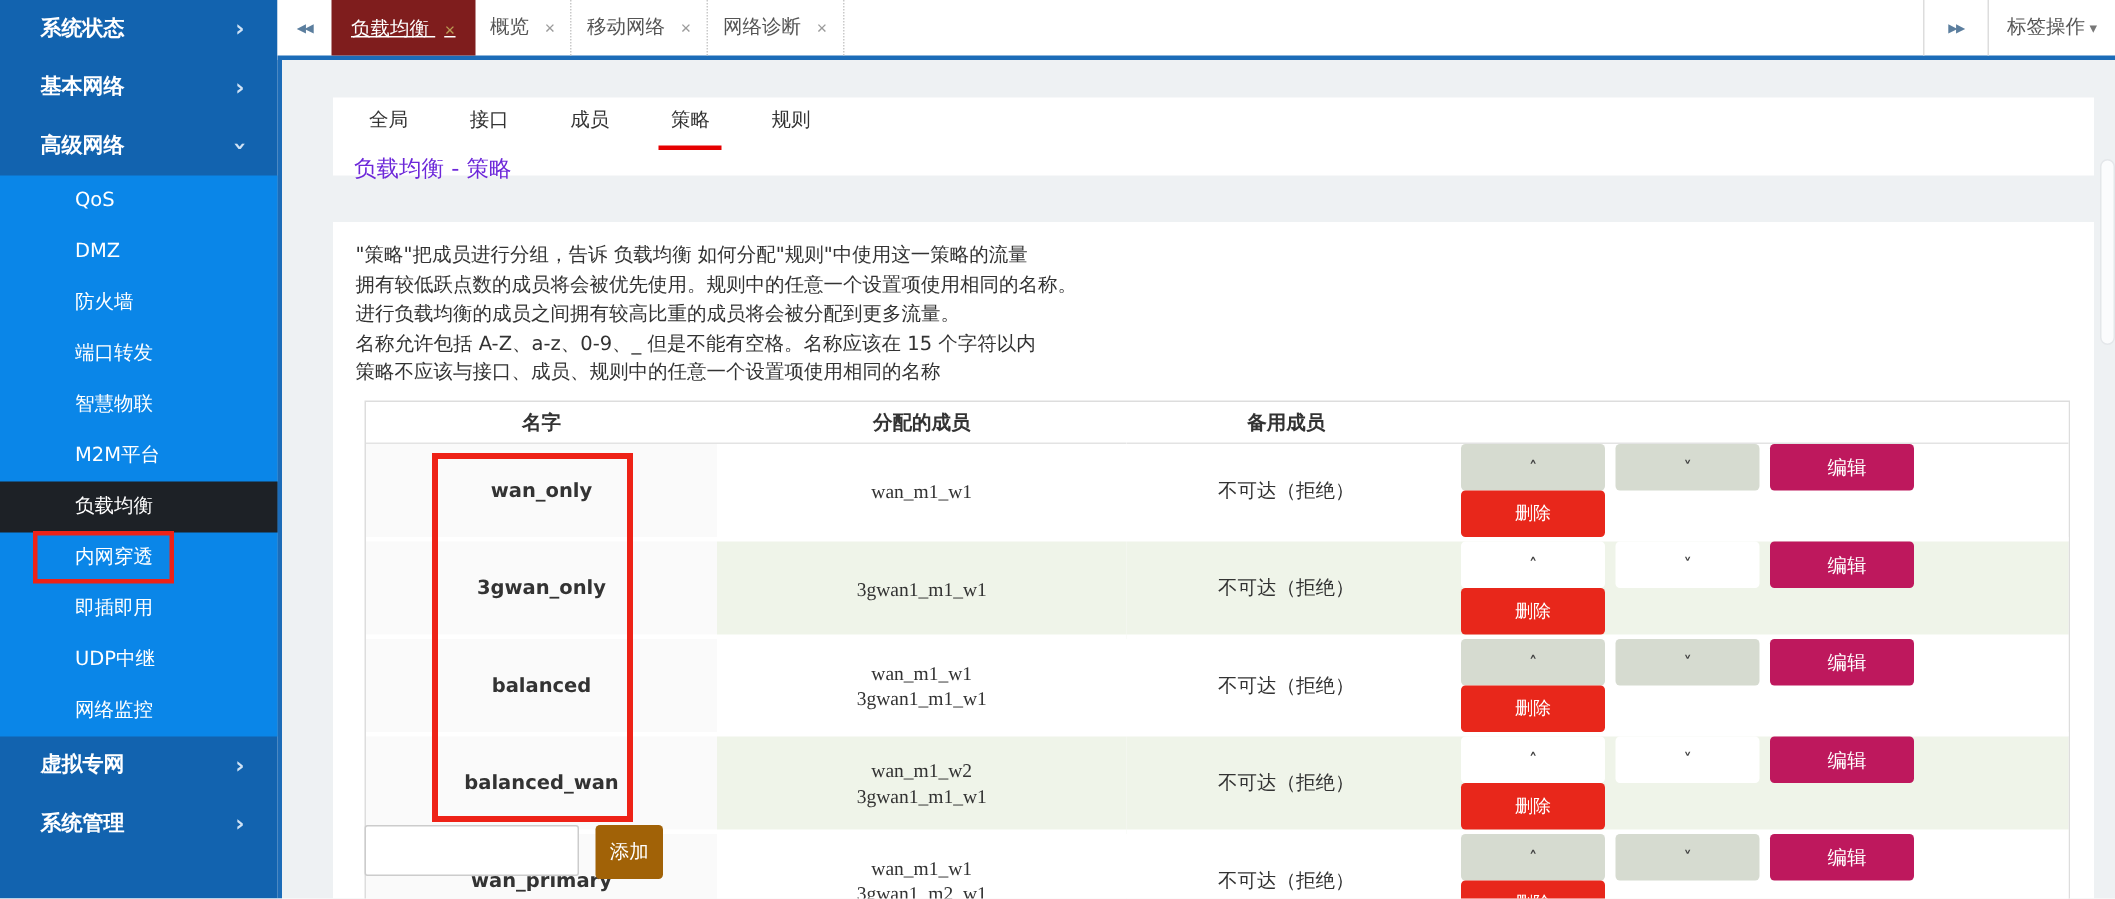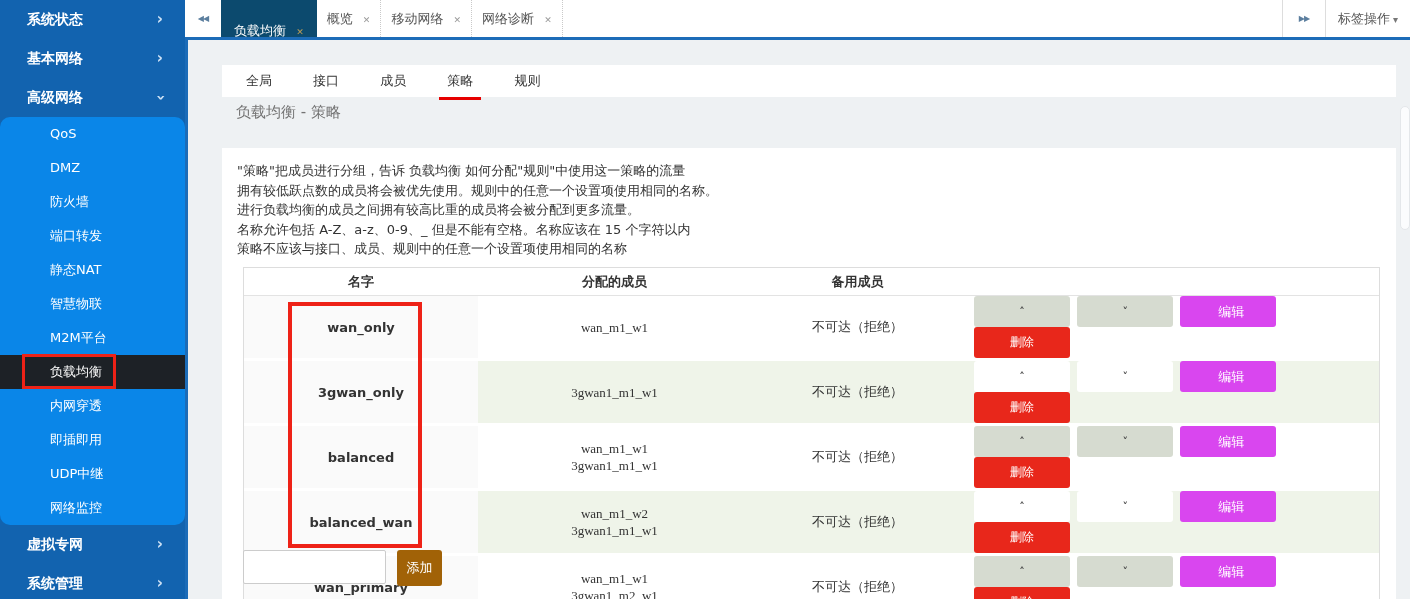--- a/index.html
+++ b/index.html
@@ -8,67 +8,67 @@
     background:#eef1f3;
     font-family:"DejaVu Sans","Liberation Sans",sans-serif;
     -webkit-font-smoothing:antialiased;
   }
   
   .sidebar{position:absolute;left:0;top:0;width:185px;height:599px;background:#1263af;z-index:2;}
   .nav-top{height:39px;line-height:39px;color:#fff;font-size:14px;font-weight:bold;
     padding-left:27px;position:relative;cursor:pointer;}
   .nav-top .chev{position:absolute;right:22px;top:0;font-size:15px;font-weight:bold;color:#cfe2f5;}
   .chev-down{display:inline-block;transform:rotate(90deg);}
-  .submenu{background:#0a86e8;border-radius:10px;}
+  .submenu{background:#0a86e8;}
   .nav-sub{height:34px;line-height:34px;color:#fff;font-size:13px;padding-left:50px;cursor:pointer;}
   .nav-sub.selected{background:#1d2126;}
   
   .tabbar{position:absolute;left:185px;top:0;width:1225px;height:37px;background:#fff;
     border-bottom:3px solid #1c6cb8;display:flex;align-items:stretch;z-index:3;}
   .nav-collapse{width:36px;text-align:center;line-height:37px;color:#5b7e9e;font-size:8px;
     letter-spacing:-1px;cursor:pointer;}
   .tab{line-height:37px;font-size:13px;color:#555;padding:0 10px;white-space:nowrap;
     border-right:1px dotted #c9c9c9;cursor:pointer;}
   .tab .close{font-size:9px;color:#9a9a9a;margin-left:6px;font-weight:bold;}
-  .tab.active{background:#0c4a6e;color:#fff;border-right:none;padding:12px 13px;}
+  .tab.active{background:#7f1d1d;color:#fff;border-right:none;padding:1px 13px;text-decoration:underline;}
   .tab.active .close{color:#bb9c55;}
   .tabbar .spacer{flex:1;}
   .nav-right{width:42px;text-align:center;line-height:37px;color:#5b7e9e;font-size:8px;
     letter-spacing:-1px;border-left:1px solid #ddd;cursor:pointer;}
   .tab-menu{width:84px;text-align:center;line-height:37px;font-size:13px;color:#555;
     border-left:1px solid #ddd;cursor:pointer;}
   .tab-menu .caret{font-size:10px;color:#777;margin-left:3px;}
   
   .content{position:absolute;left:185px;top:40px;width:1222px;height:559px;
     border-left:3px solid #1c6cb8;background:#eef1f3;}
-  .subtab-card{position:absolute;left:34px;top:25px;width:1174px;height:32px;background:#fff;}
+  .subtab-card{position:absolute;left:34px;top:25px;width:1174px;height:52px;background:#fff;}
   .subtab{display:inline-block;height:32px;line-height:32px;font-size:13px;color:#333;
     padding:0 8px;margin-left:16px;margin-right:4px;cursor:pointer;border-bottom:3px solid transparent;}
   .subtab.active{border-bottom:3px solid #e60000;}
-  .page-title{position:absolute;left:48px;top:63px;font-size:15px;color:#737373;}
+  .page-title{position:absolute;left:48px;top:63px;font-size:15px;color:#6d28d9;}
   .panel{position:absolute;left:34px;top:108px;width:1174px;height:451px;background:#fff;}
   .desc{position:absolute;left:15px;top:13px;font-size:13px;line-height:19.5px;color:#333;}
   
   .policy-table{position:absolute;left:21px;top:119px;width:1135px;border-collapse:separate;
     border-spacing:0;border:1px solid #ddd;table-layout:fixed;font-size:13px;color:#333;}
   .policy-table th,.policy-table td{padding:0;vertical-align:middle;}
   .hdr th{height:27px;background:#fff;font-weight:bold;text-align:center;
     border-bottom:1px solid #e3e3e3;font-size:13px;font-family:Liberation Mono, monospace;}
   .data-row th,.data-row td{height:39px;border-bottom:3px solid #fff;text-align:center;}
   .c-name{background:#fafafa;font-weight:bold;}
   .data-row.even td{background:#eff4e9;}
   .data-row.odd td{background:#ffffff;}
   .c-members div{line-height:17px;font-family:Liberation Serif, serif;}
   .c-actions{text-align:left !important;padding-left:10px !important;}
   .btn{display:inline-block;width:96px;height:31px;border:none;border-radius:3px;
     margin-right:3px;cursor:pointer;font-family:inherit;vertical-align:middle;}
   .btn.arrow{font-size:11px;color:#444;font-weight:bold;}
   .odd .btn.arrow{background:#d6dbd0;}
   .even .btn.arrow{background:#ffffff;}
-  .btn.edit{background:#d946ef;color:#fff;font-size:13px;padding-left:12px;}
+  .btn.edit{background:#be185d;color:#fff;font-size:13px;padding-left:12px;}
   .btn.delete{background:#e8271b;color:#fff;font-size:12px;}
   
   .add-input{position:absolute;left:21px;top:402px;width:143px;height:34px;border:1px solid #ccc;
     border-radius:2px;font-size:13px;padding:0 6px;box-sizing:border-box;background:#fff;}
   .add-btn{position:absolute;left:175px;top:402px;width:45px;height:36px;background:#a16207;
     color:#fff;border:none;border-radius:3px;font-size:13px;cursor:pointer;font-family:inherit;}
   
   .anno{position:absolute;border:3px solid #ee2217;z-index:9;pointer-events:none;}
   .anno-sidebar{left:22px;top:354px;width:88px;height:29px;}
   .anno-table{left:288px;top:302px;width:126px;height:238px;border-width:4px;}
@@ -89,21 +89,20 @@
   </div>
   <div class="nav-top">
     <span>高级网络</span>
     <span class="chev"><span class="chev-down">›</span></span>
   </div>
   <div class="submenu">
     <div class="nav-sub">QoS</div>
     <div class="nav-sub">DMZ</div>
     <div class="nav-sub">防火墙</div>
     <div class="nav-sub">端口转发</div>
-    <div class="nav-sub">静态NAT</div>
     <div class="nav-sub">智慧物联</div>
     <div class="nav-sub">M2M平台</div>
     <div class="nav-sub selected">负载均衡</div>
     <div class="nav-sub">内网穿透</div>
     <div class="nav-sub">即插即用</div>
     <div class="nav-sub">UDP中继</div>
     <div class="nav-sub">网络监控</div>
   </div>
   <div class="nav-top">
     <span>虚拟专网</span>

